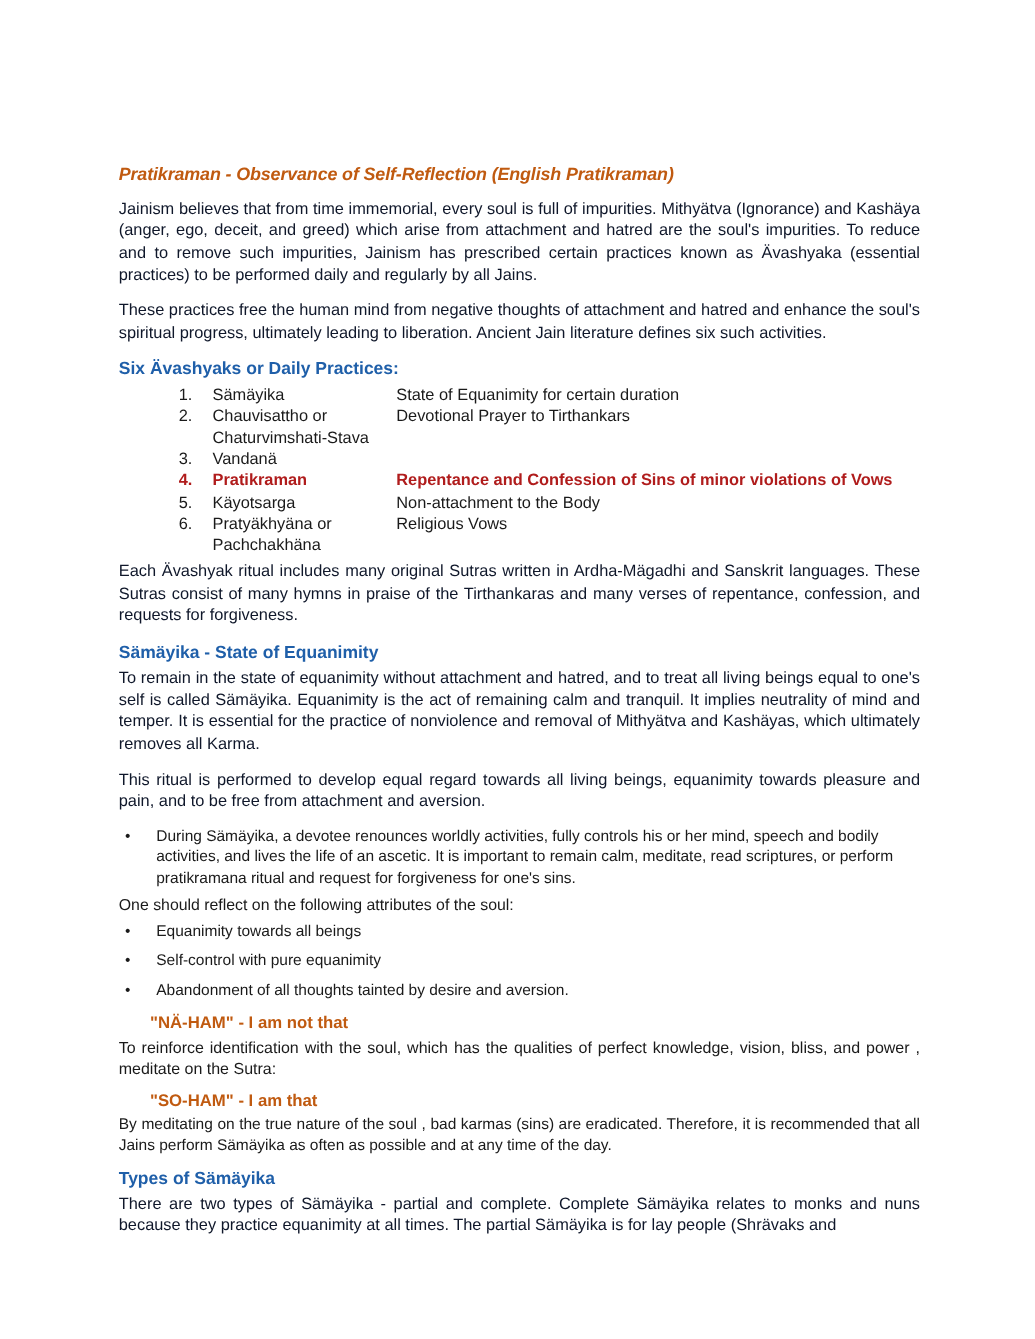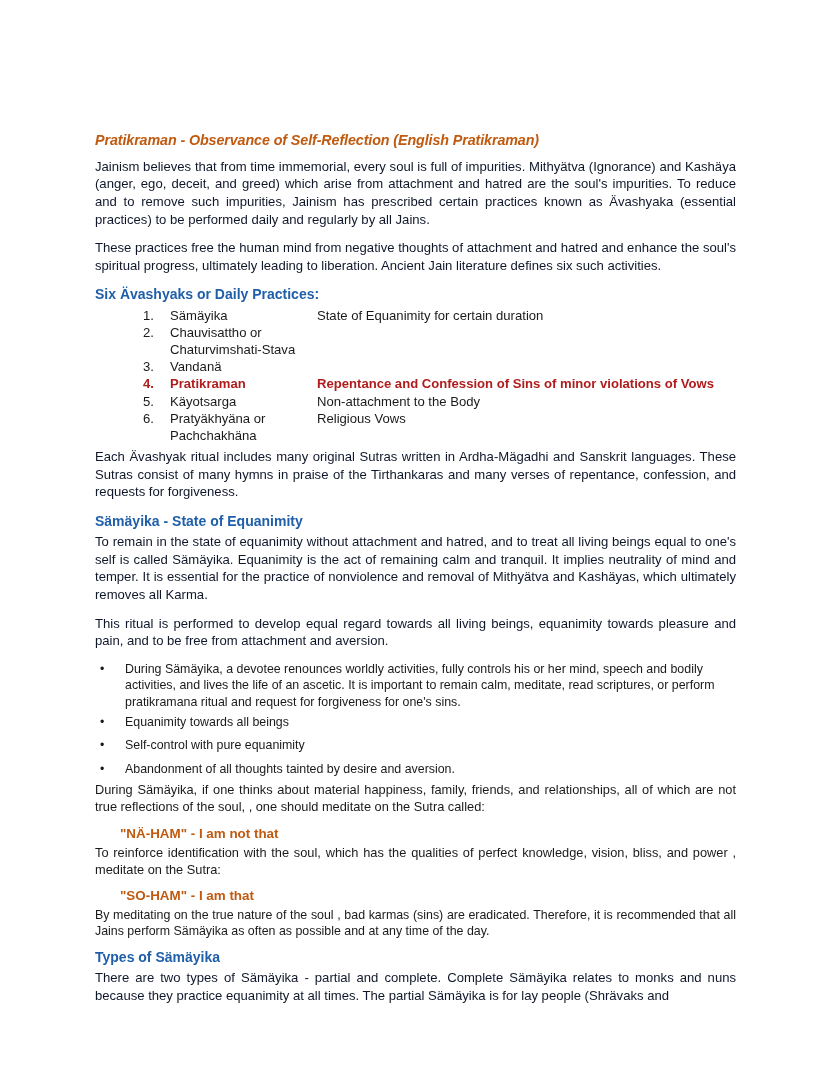--- a/index.html
+++ b/index.html
@@ -156,20 +156,21 @@
 
     <div class="practice-list">
       <div class="practice-row">
         <span class="practice-num">1.</span>
         <span class="practice-name">Sämäyika</span>
         <span class="practice-desc">State of Equanimity for certain duration</span>
       </div>
       <div class="practice-row">
         <span class="practice-num">2.</span>
         <span class="practice-name">Chauvisattho or Chaturvimshati-Stava</span>
+        <span class="practice-desc">Devotional Prayer to Tirthankars</span>
       </div>
       <div class="practice-row">
         <span class="practice-num">3.</span>
         <span class="practice-name">Vandanä</span>
       </div>
       <div class="practice-row accent">
         <span class="practice-num">4.</span>
         <span class="practice-name">Pratikraman</span>
         <span class="practice-desc">Repentance and Confession of Sins of minor violations of Vows</span>
       </div>
@@ -193,37 +194,37 @@
 
     <p class="body">This ritual is performed to develop equal regard towards all living beings, equanimity towards pleasure and pain, and to be free from attachment and aversion.</p>
 
     <ul class="bullets">
       <li>
         <span class="bullet-dot">•</span>
         <span>During Sämäyika, a devotee renounces worldly activities, fully controls his or her mind, speech and bodily activities, and lives the life of an ascetic. It is important to  remain calm, meditate, read scriptures, or perform pratikramana ritual and request for forgiveness for one's sins.</span>
       </li>
     </ul>
 
+    <p class="lead-line">One should reflect on the following attributes of the soul:</p>
 
     <ul class="bullets">
       <li>
         <span class="bullet-dot">•</span>
         <span>Equanimity towards all beings</span>
       </li>
       <li>
         <span class="bullet-dot">•</span>
         <span>Self-control with pure equanimity</span>
       </li>
       <li>
         <span class="bullet-dot">•</span>
         <span>Abandonment of all thoughts tainted by desire and aversion.</span>
       </li>
     </ul>
 
-    <p class="after-sutra">During Sämäyika, if one thinks about material happiness, family, friends, and relationships, all of which are not true reflections of the soul, , one should meditate on the Sutra called:</p>
 
     <h3 class="h-sutra">"NÄ-HAM" - I am not that</h3>
 
     <p class="after-sutra">To reinforce identification with the soul, which has the qualities of perfect knowledge, vision, bliss, and power , meditate  on the Sutra:</p>
 
     <h3 class="h-sutra">"SO-HAM" - I am that</h3>
 
     <p class="small-body">By meditating on the true nature of the soul , bad karmas (sins) are eradicated. Therefore, it is recommended that all Jains perform Sämäyika as often as possible and at any time of the day.</p>
 
     <h2 class="h-blue">Types of Sämäyika</h2>

